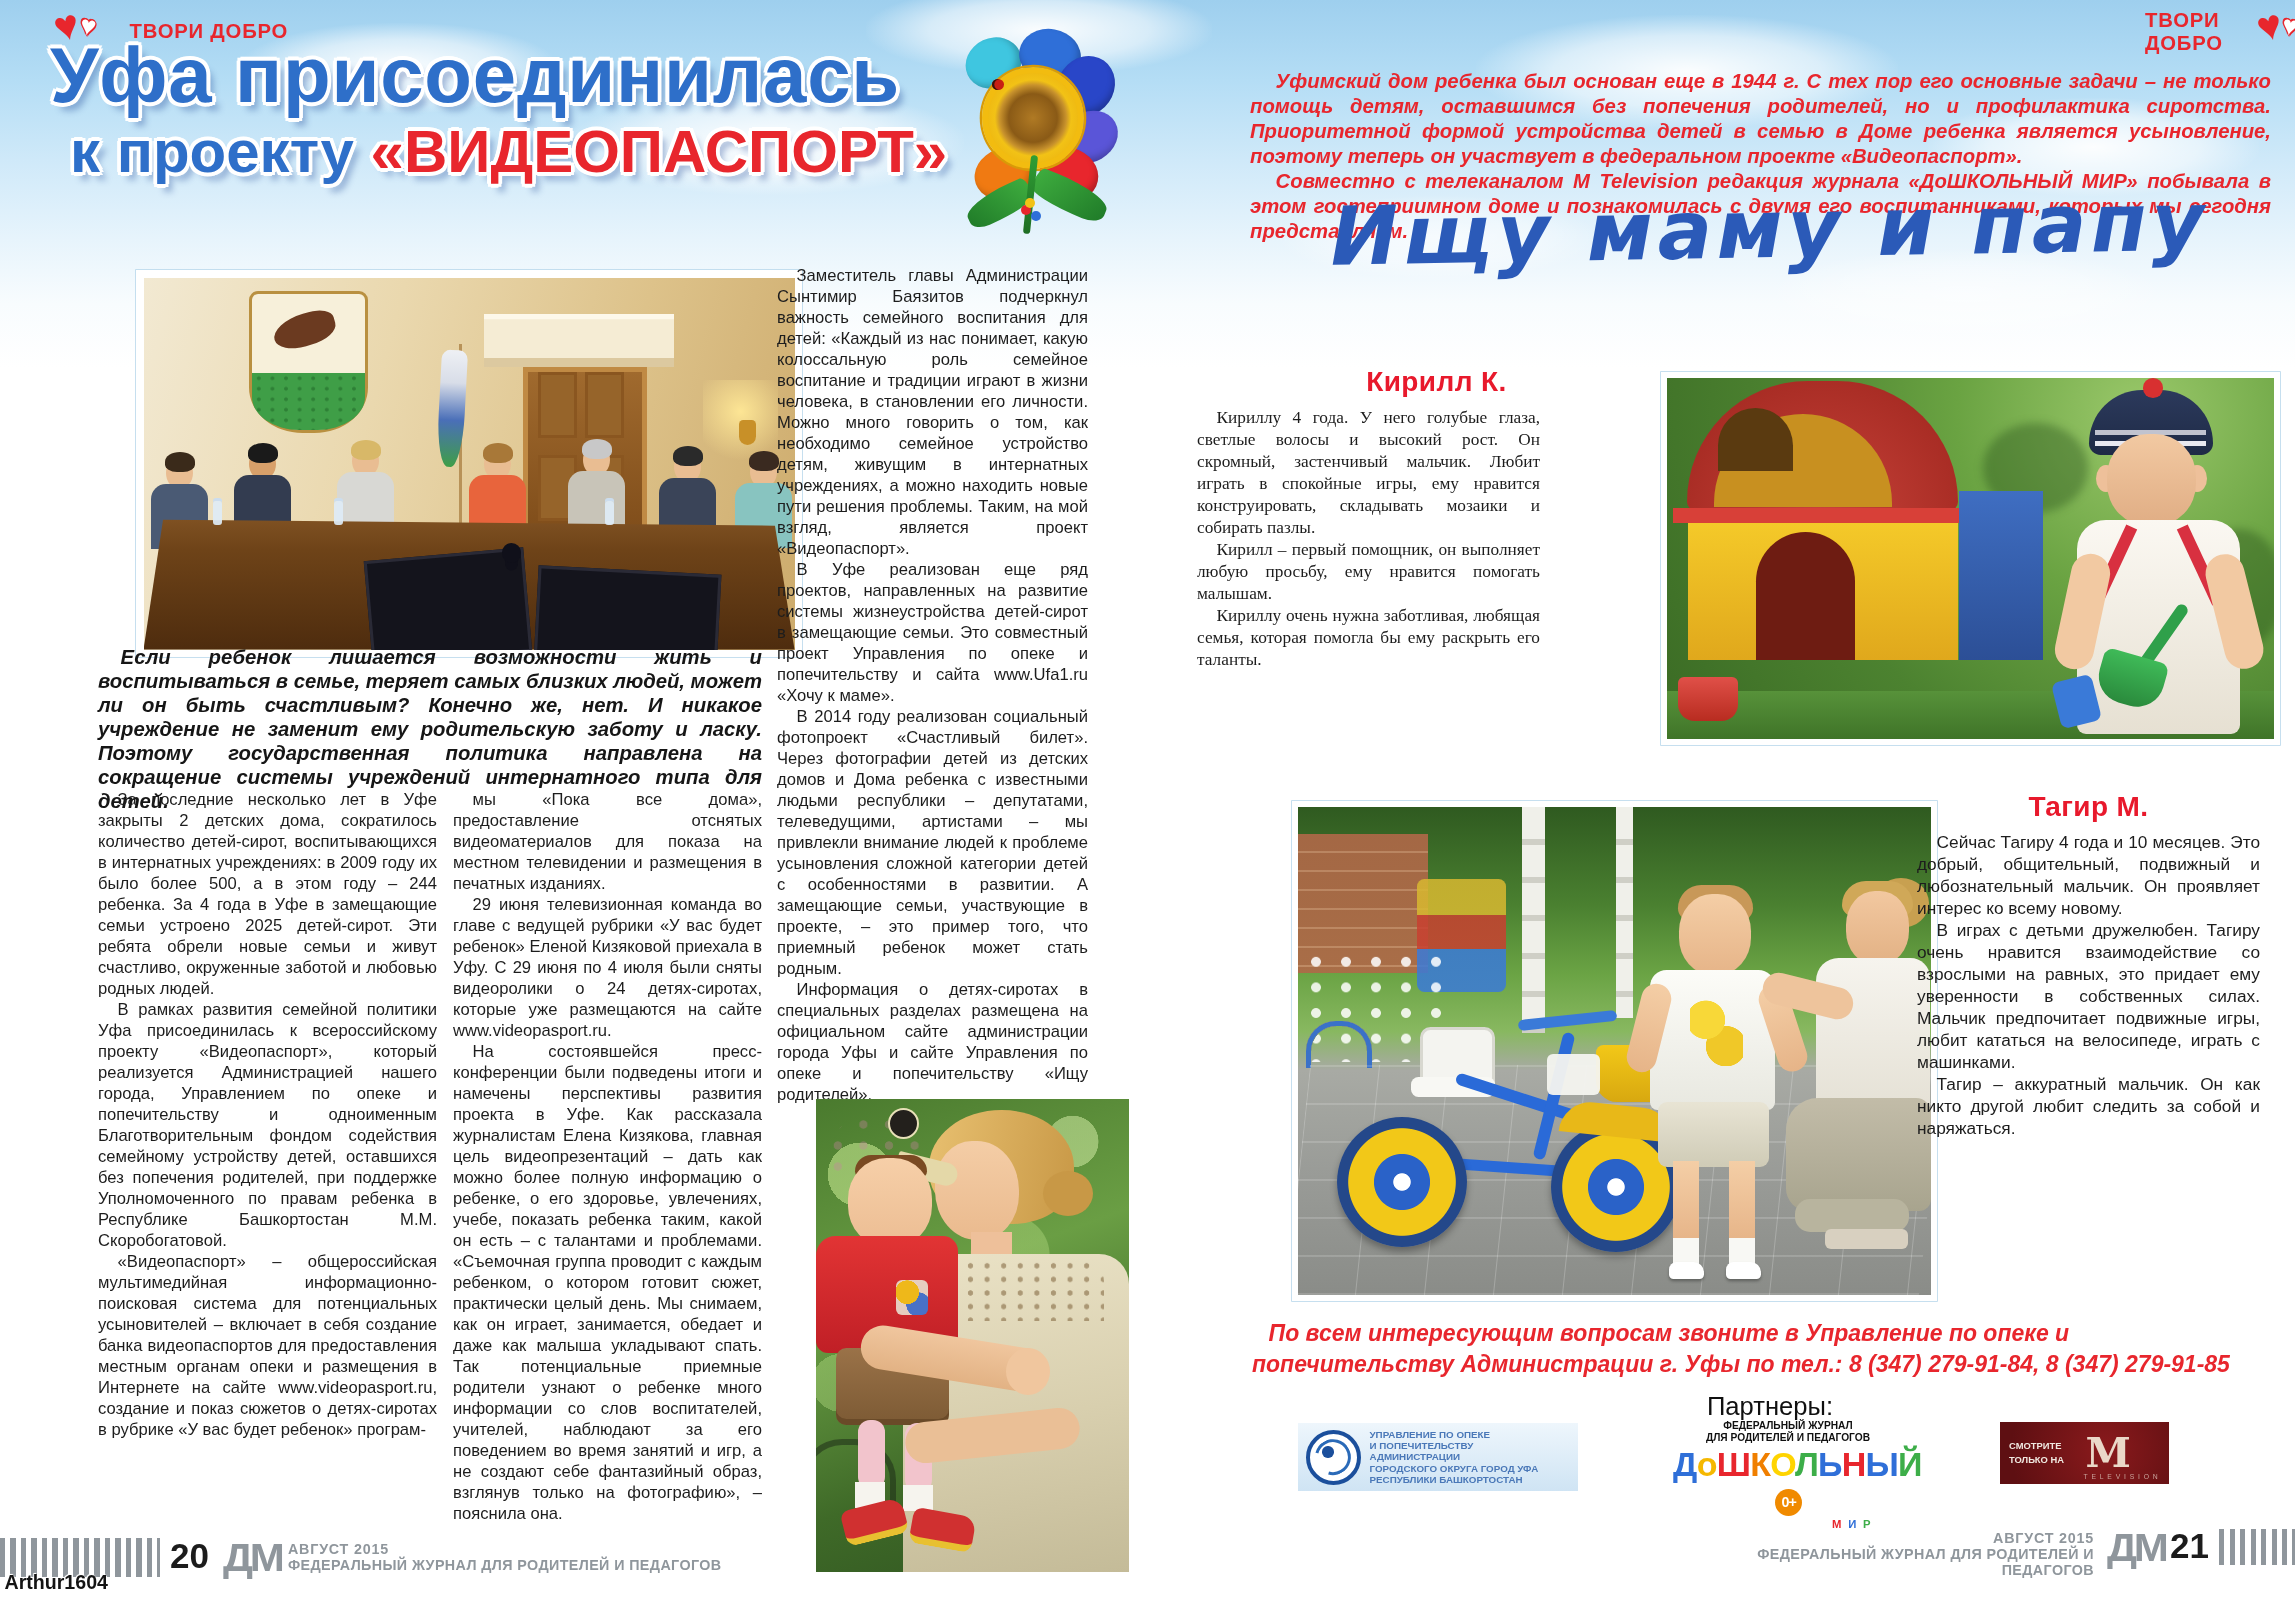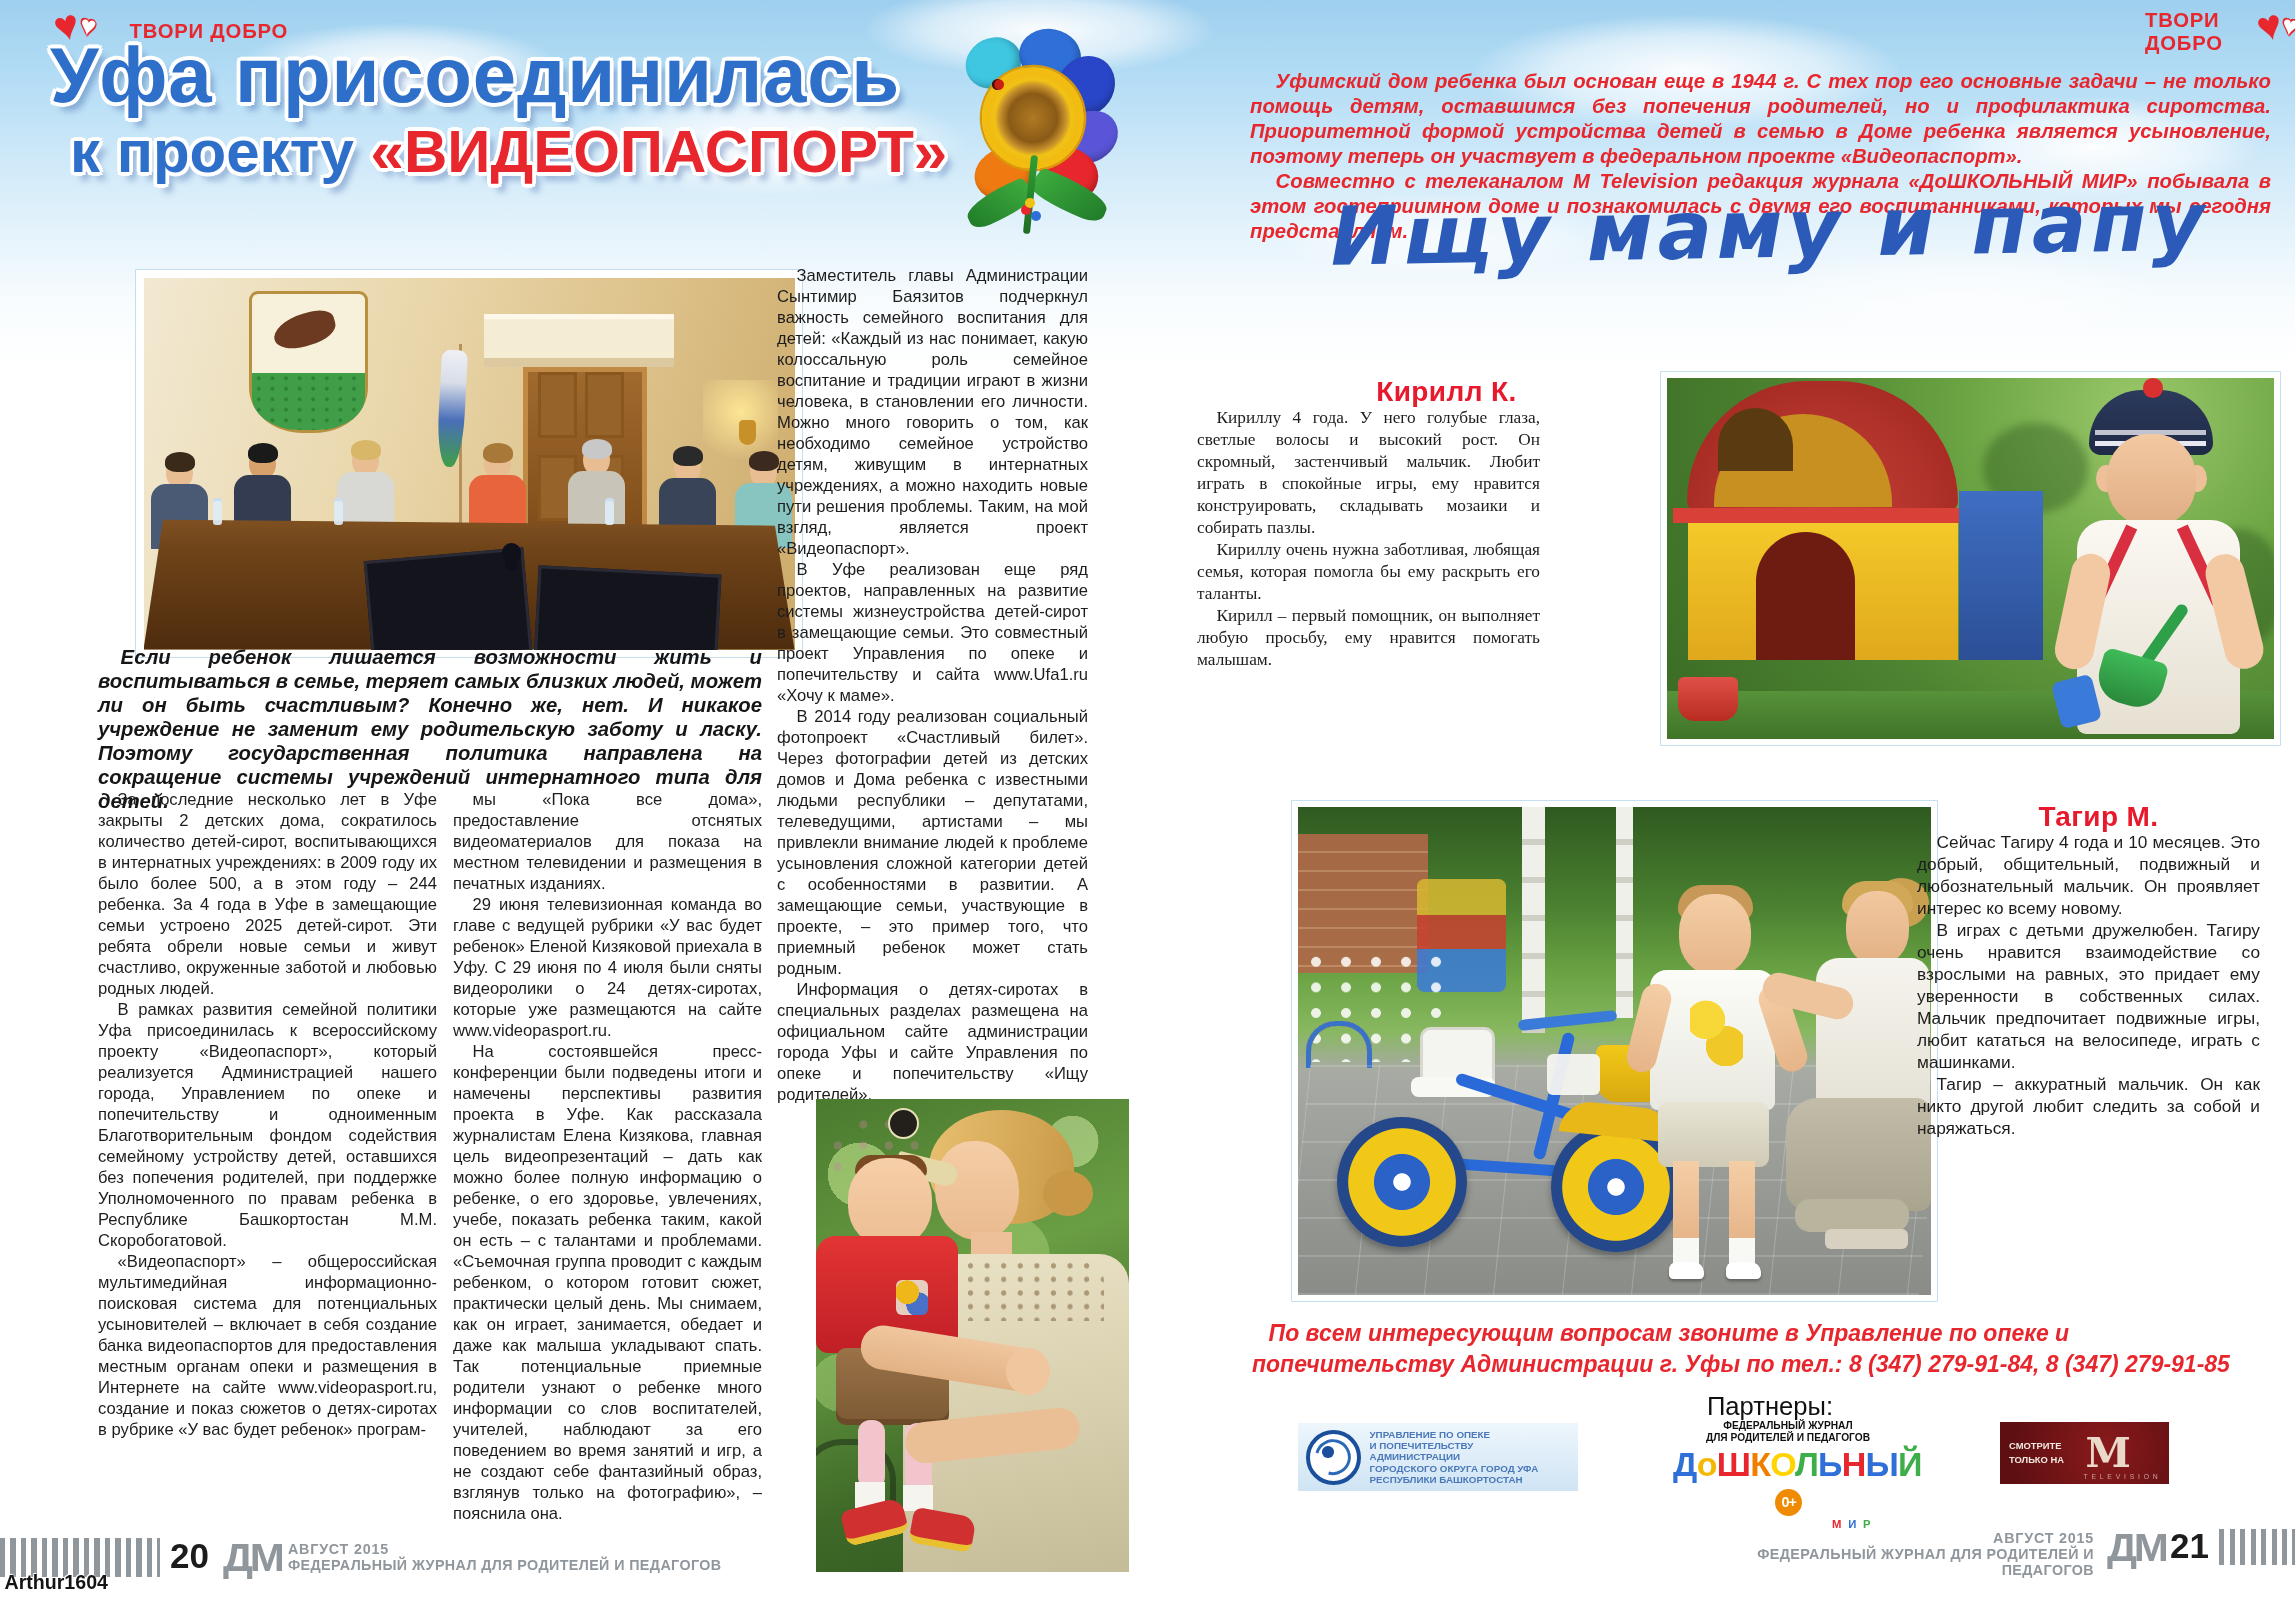--- a/index.html
+++ b/index.html
@@ -163,21 +163,21 @@
   .col2{left:453px;top:789px;width:309px;}
   .col3{left:777px;top:265px;width:311px;}
   .childcol{position:absolute;font-size:17.3px;line-height:22px;text-align:justify;color:#1d1d1d;}
   .childcol p{margin:0;text-indent:19.6px;}
   .kirill-col{left:1197px;top:407px;width:343px;font-family:Liberation Serif, serif;}
   .tagir-col{left:1917px;top:831px;width:343px;}
   .intro{position:absolute;left:1250px;top:69px;width:1021px;color:#e8262d;font-weight:bold;font-style:italic;font-size:20.3px;line-height:25px;text-align:justify;}
   .intro p{margin:0;text-indent:25.6px;}
   .script-title{position:absolute;left:1280px;top:182px;width:979px;margin:0;text-align:center;
     font-family:"DejaVu Sans",sans-serif;font-style:italic;font-weight:bold;font-size:81px;color:#2b5ab8;letter-spacing:4.5px;transform:rotate(-1deg);}
-  .red-head{position:absolute;margin:10px;color:#e8192c;font-weight:bold;font-size:28px;text-align:center;letter-spacing:0.4px;}
+  .red-head{position:absolute;margin:0;color:#e8192c;font-weight:bold;font-size:28px;text-align:center;letter-spacing:0.4px;}
   .kirill-head{left:1265px;top:366px;width:343px;}
   .tagir-head{left:1917px;top:791px;width:343px;}
   .contact{position:absolute;left:1252px;top:1318px;width:1017px;margin:0;color:#e8262d;font-weight:bold;font-style:italic;font-size:23px;line-height:31px;text-indent:16.6px;}
   .partners-head{position:absolute;left:1627px;top:1392px;width:286px;margin:0;text-align:center;font-size:25.6px;font-weight:normal;color:#101010;}
   
   .opeka-logo{position:absolute;left:1298px;top:1423px;width:280px;height:68px;display:flex;align-items:center;gap:9px;padding:3px 7.5px;box-sizing:border-box;background:linear-gradient(180deg,#eef6fc,#cfe4f4);}
   .opeka-eye{width:47px;height:47px;border-radius:50%;border:4.5px solid #1b4f9c;background:#fff;position:relative;flex:none;}
   .opeka-eye::before{content:'';position:absolute;inset:5.3px;border:3.8px solid #2a6ab8;border-left-color:transparent;border-radius:50%;transform:rotate(-30deg);}
   .opeka-eye::after{content:'';position:absolute;left:12.8px;top:12.8px;width:11.3px;height:11.3px;background:#1b4f9c;border-radius:50%;}
   .opeka-text{font-size:9.8px;line-height:11.3px;font-weight:bold;color:#4a78b8;white-space:pre-line;}
@@ -395,22 +395,22 @@
   <div class="intro">
     <p>Уфимский дом ребенка был основан еще в 1944 г. С тех пор его основные задачи – не только помощь детям, оставшимся без попечения родителей, но и профилактика сиротства. Приоритетной формой устройства детей в семью в Доме ребенка является усыновление, поэтому теперь он участвует в федеральном проекте «Видеопаспорт».</p>
     <p>Совместно с телеканалом M Television редакция журнала «ДоШКОЛЬНЫЙ МИР» побывала в этом гостеприимном доме и познакомилась с двумя его воспитанниками, которых мы сегодня представляем.</p>
   </div>
 
   <h2 class="script-title">Ищу маму и папу</h2>
 
   <h3 class="red-head kirill-head">Кирилл К.</h3>
   <div class="childcol kirill-col">
     <p>Кириллу 4 года. У него голубые глаза, светлые волосы и высокий рост. Он скромный, застенчивый мальчик. Любит играть в спокойные игры, ему нравится конструировать, складывать мозаики и собирать пазлы.</p>
+    <p>Кирилл – первый помощник, он выполняет любую просьбу, ему нравится помогать малышам.</p>
     <p>Кириллу очень нужна заботливая, любящая семья, которая помогла бы ему раскрыть его таланты.</p>
-    <p>Кирилл – первый помощник, он выполняет любую просьбу, ему нравится помогать малышам.</p>
   </div>
 
   <figure class="photo photo-kirill">
     <div class="ill">
       <div class="kp-bg"></div>
       <div class="kp-blob" style="left:316px;top:45px;width:105px;height:90px;"></div>
       <div class="kp-blob" style="left:527px;top:151px;width:90px;height:120px;"></div>
       <div class="kp-grass"></div>
       <div class="kp-roof"></div>
       <div class="kp-roof-arch"></div>

